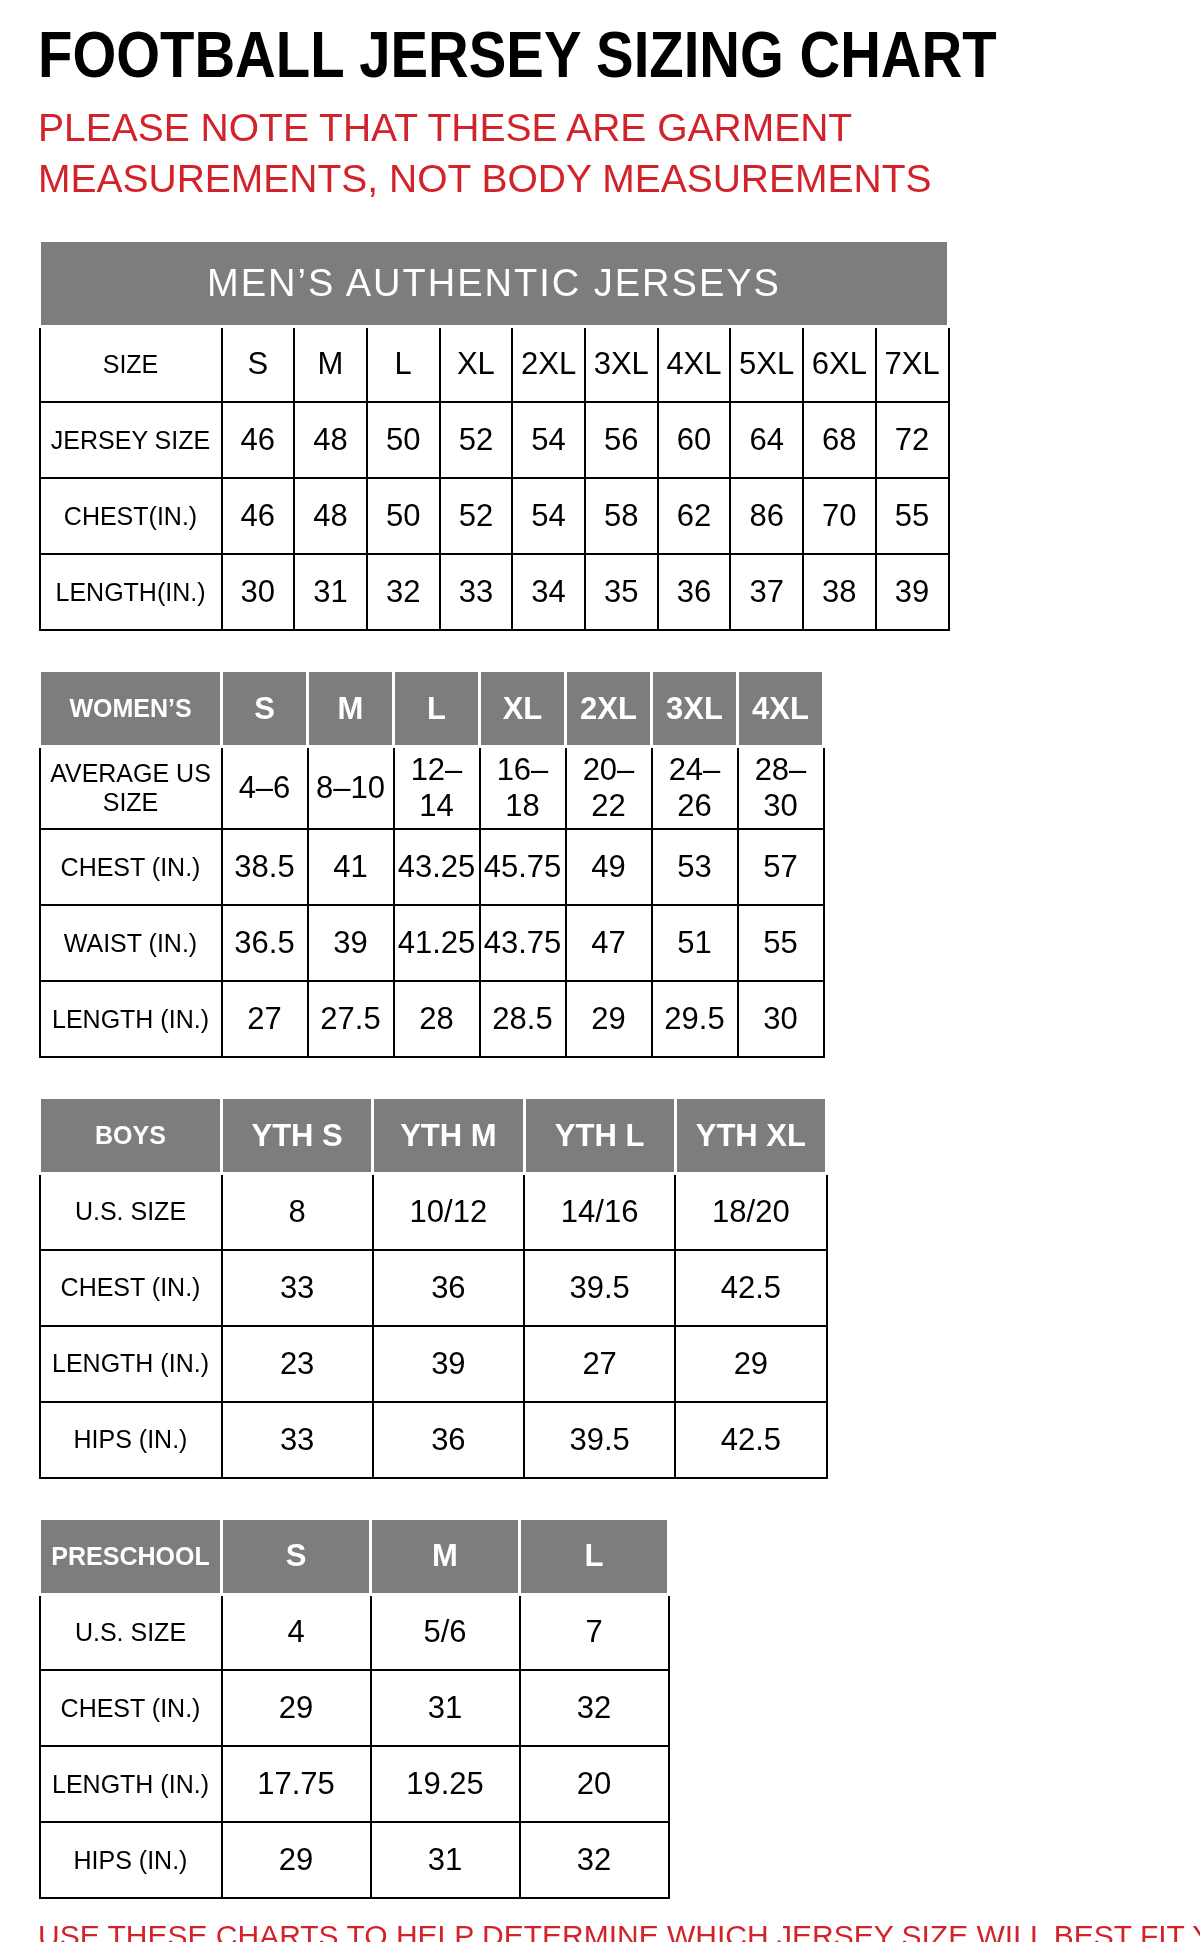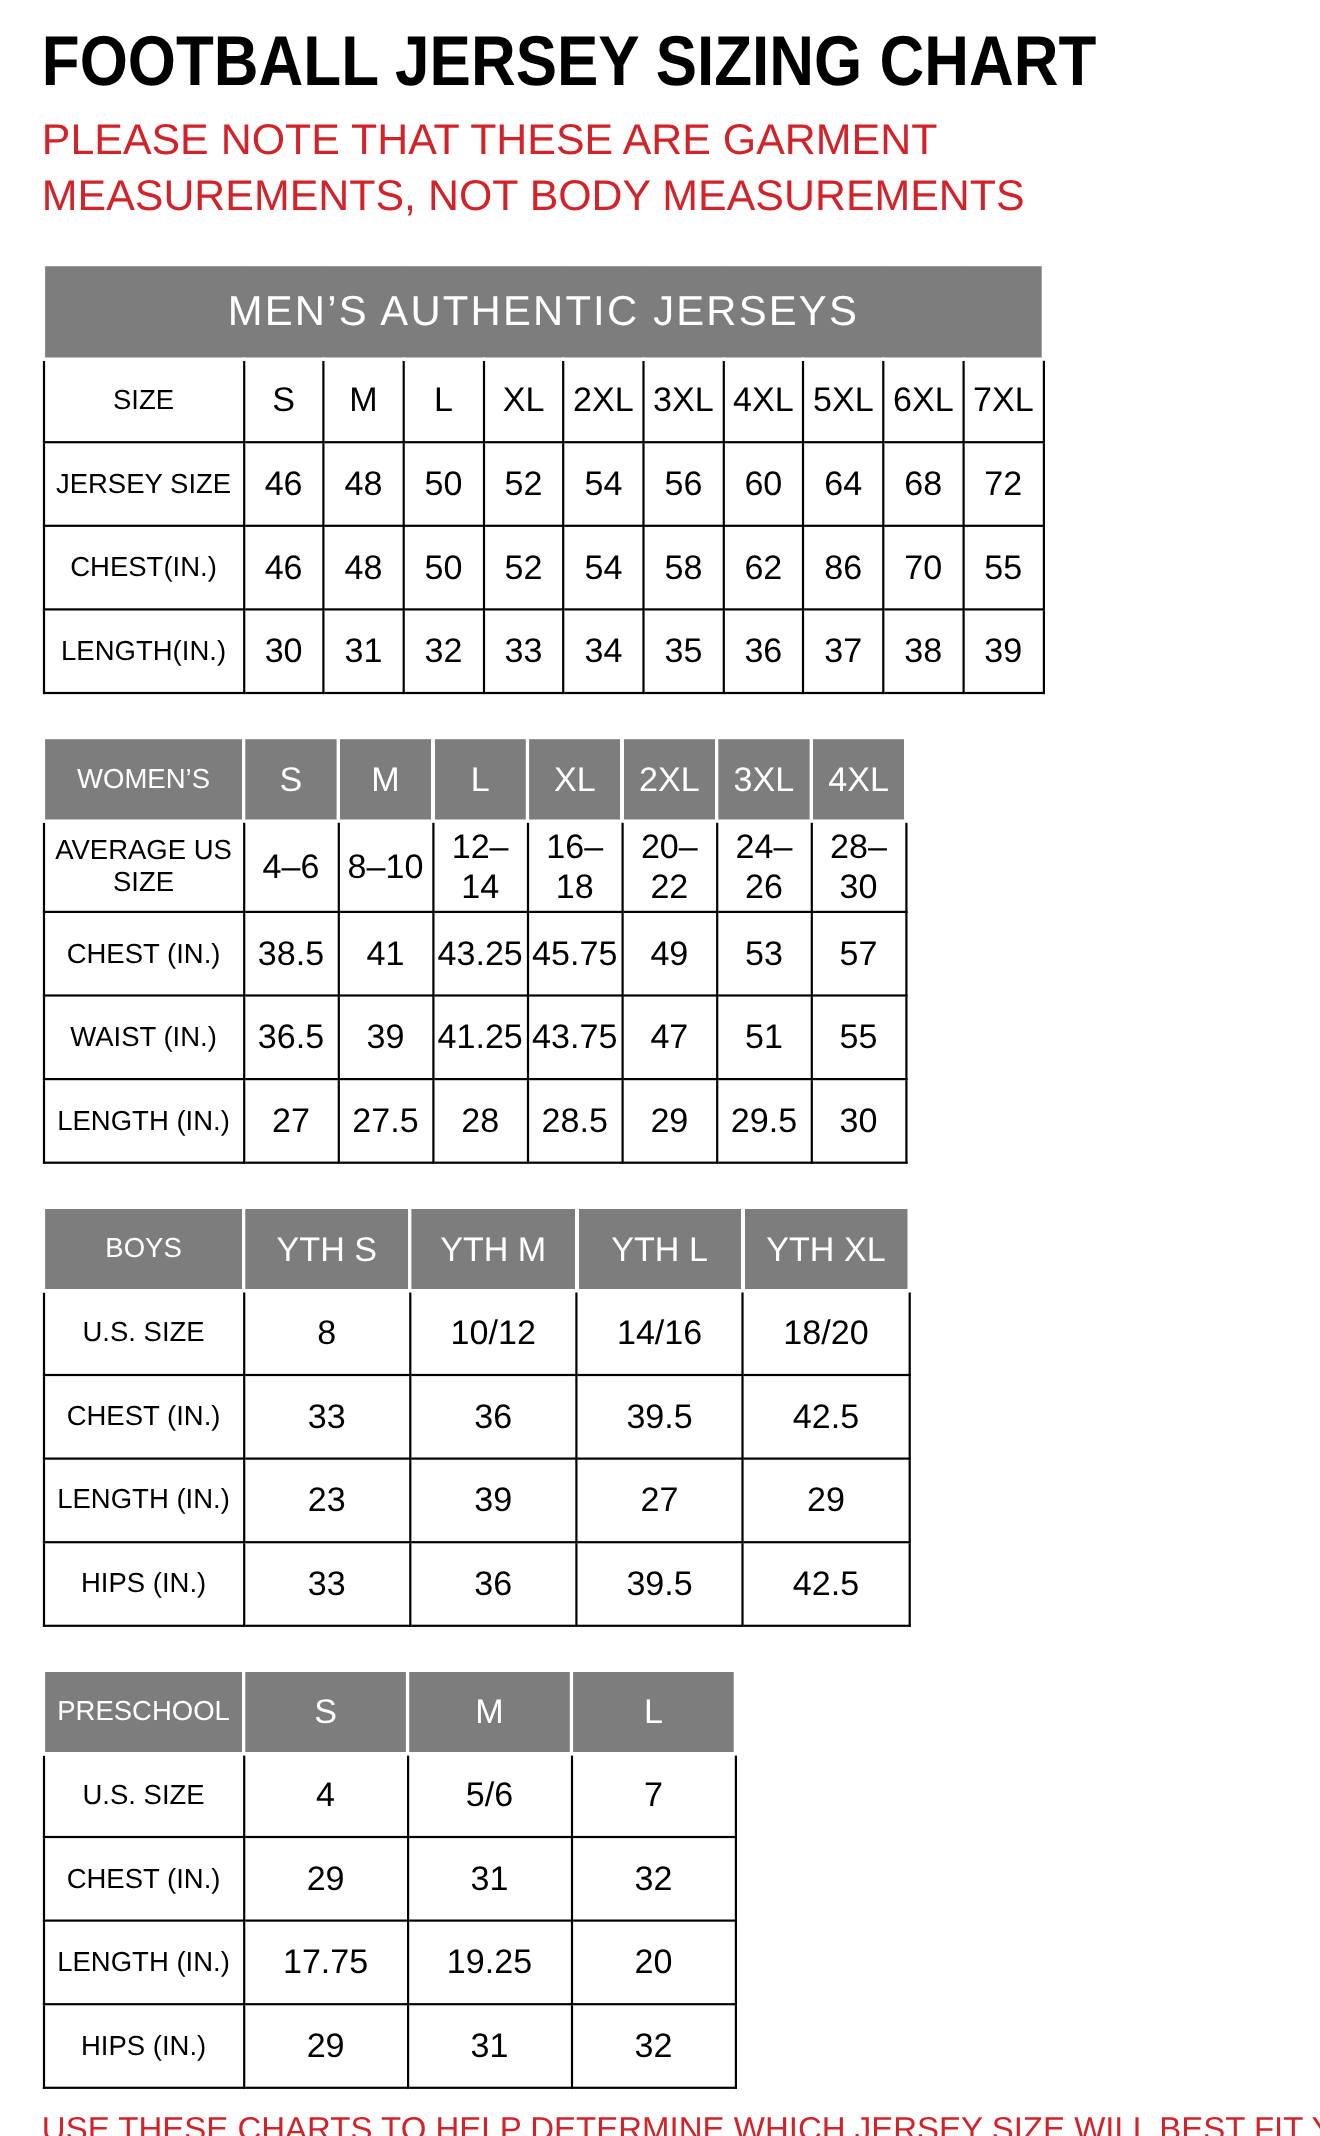--- a/index.html
+++ b/index.html
@@ -59,21 +59,21 @@
     font-weight: 400;
     font-size: 31px;
     color: #000;
     overflow: hidden;
   }
   .sizing td.label, .sizing th.label { font-size: 25px; }
   .sizing th.head {
     background: var(--header-bg);
     color: var(--header-text);
     border: 3px solid #ffffff;
-    font-weight: 400;
+    font-weight: 700;
   }
   .sizing th.banner {
     height: 86px;
     font-size: 38px;
     letter-spacing: 2px;
     font-weight: 400;
   }
 
   .footer {
     margin-top: 20px;

